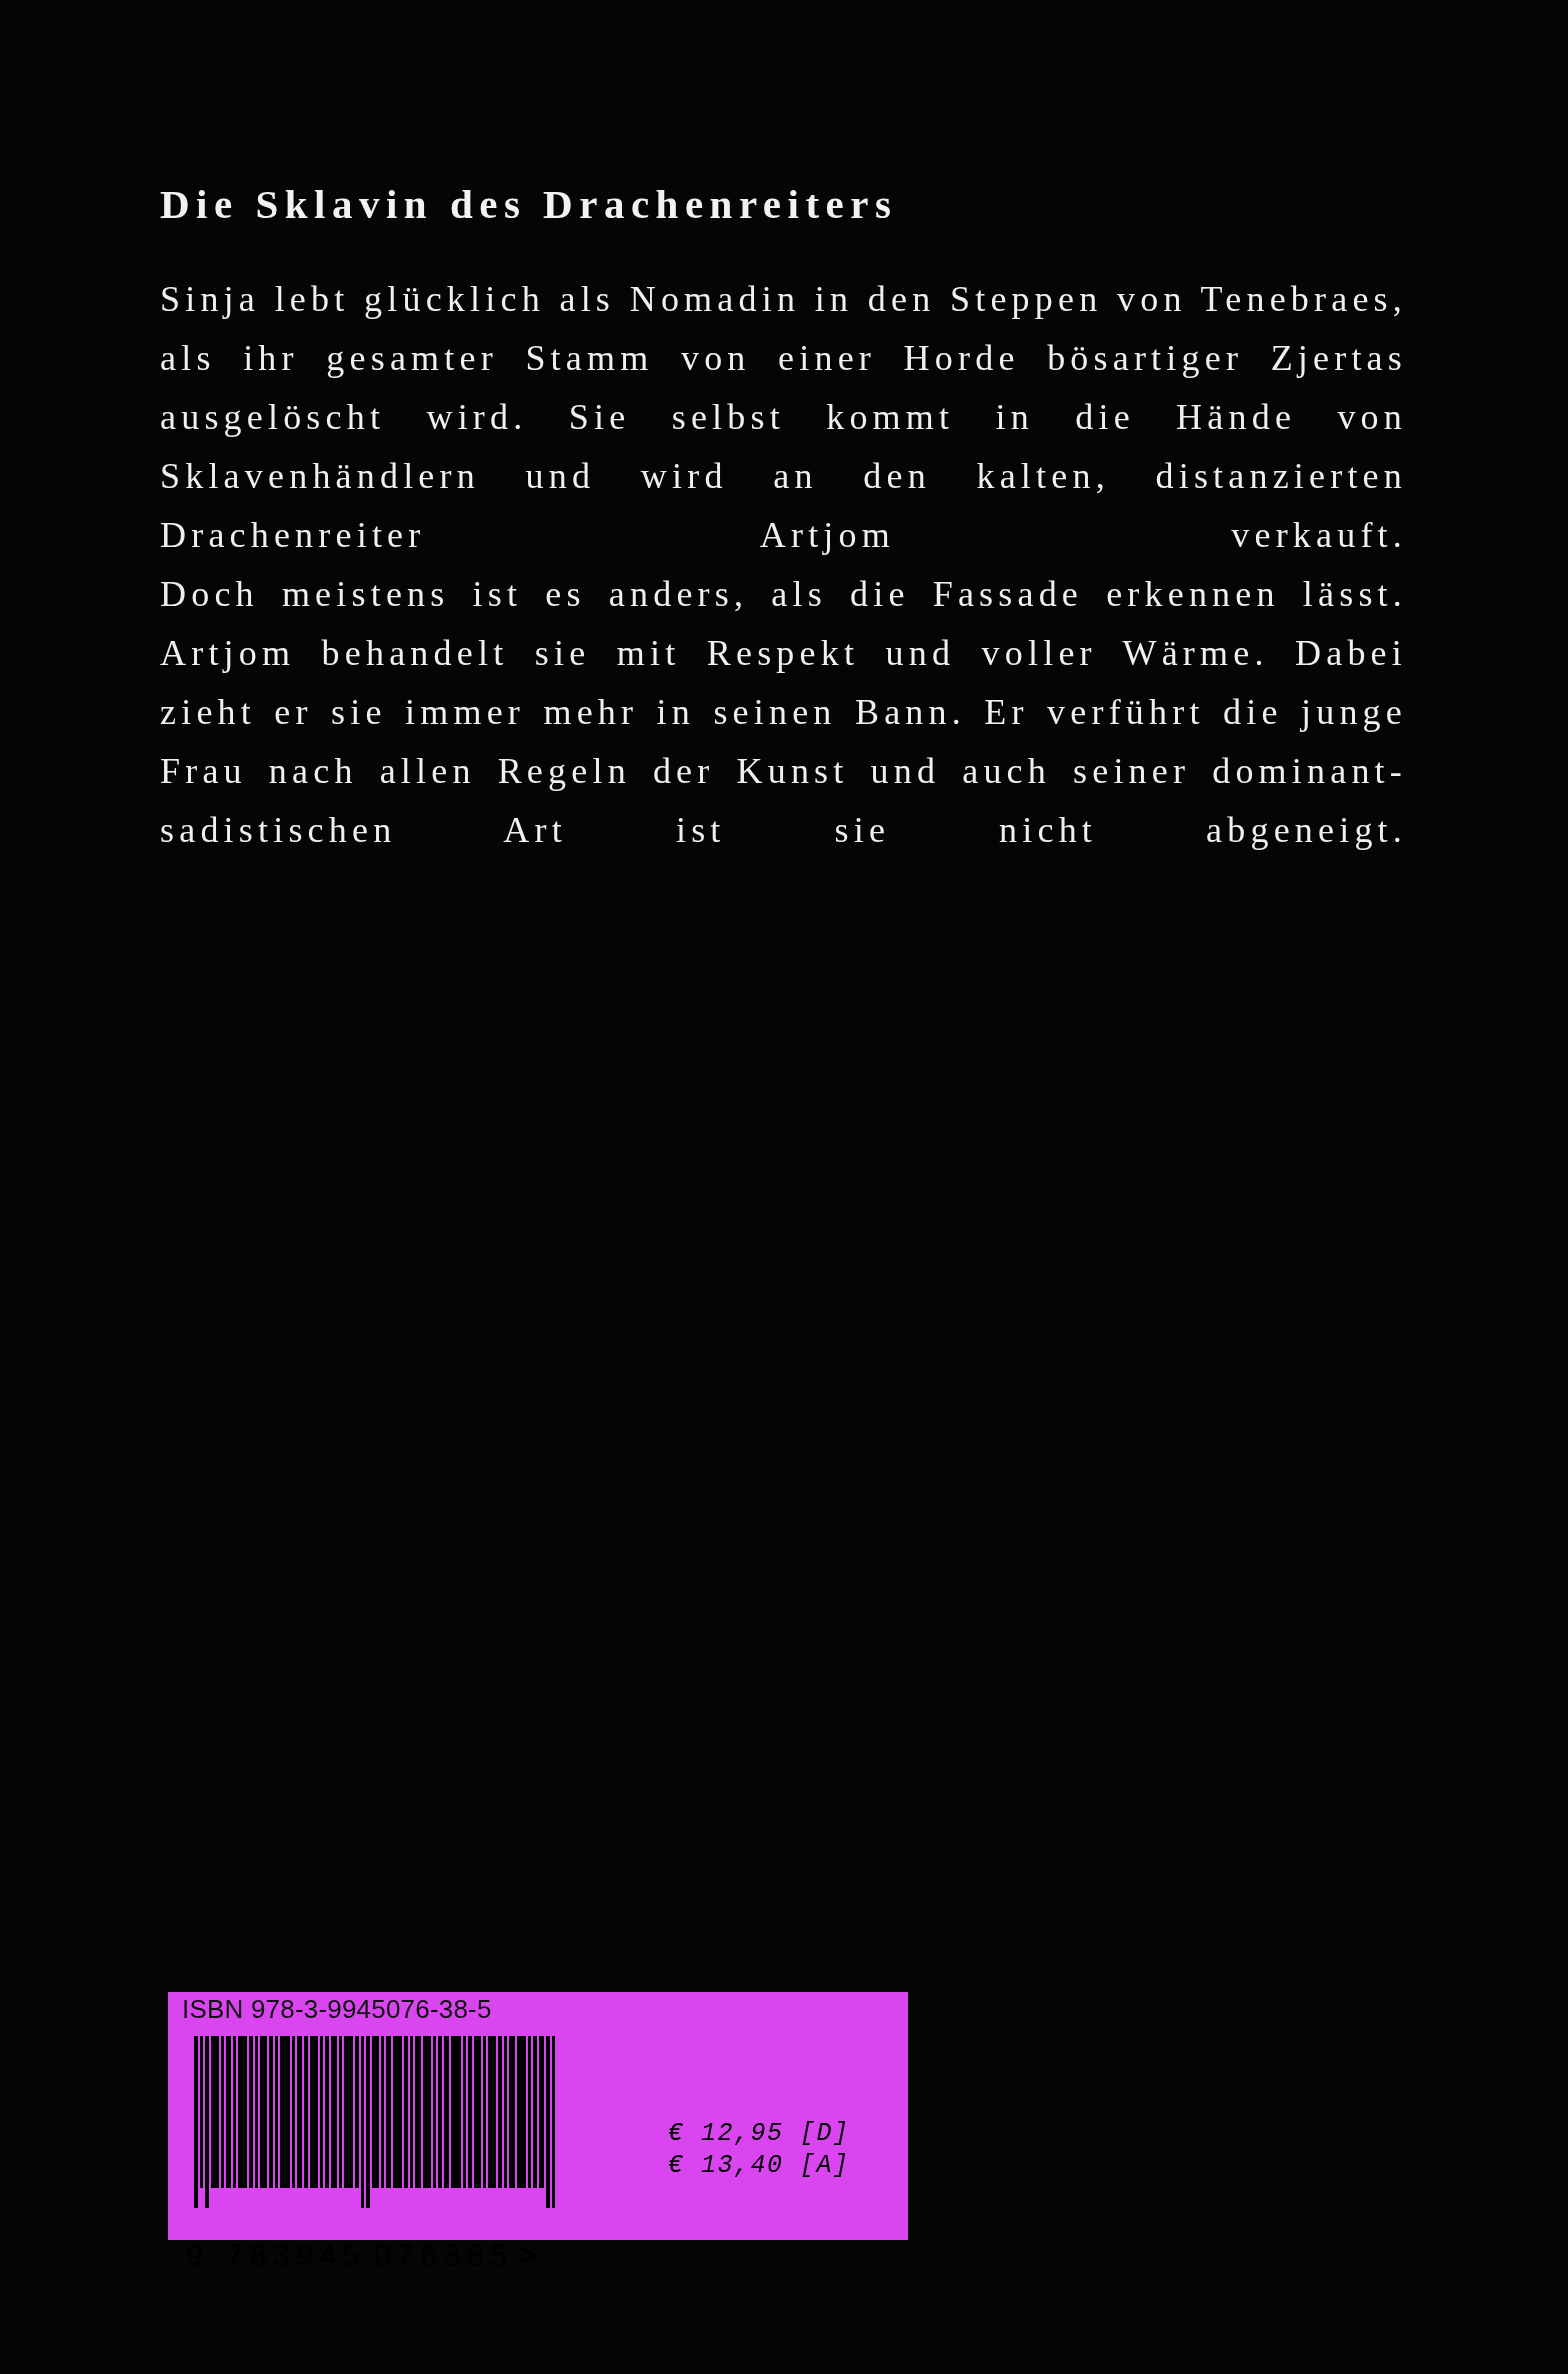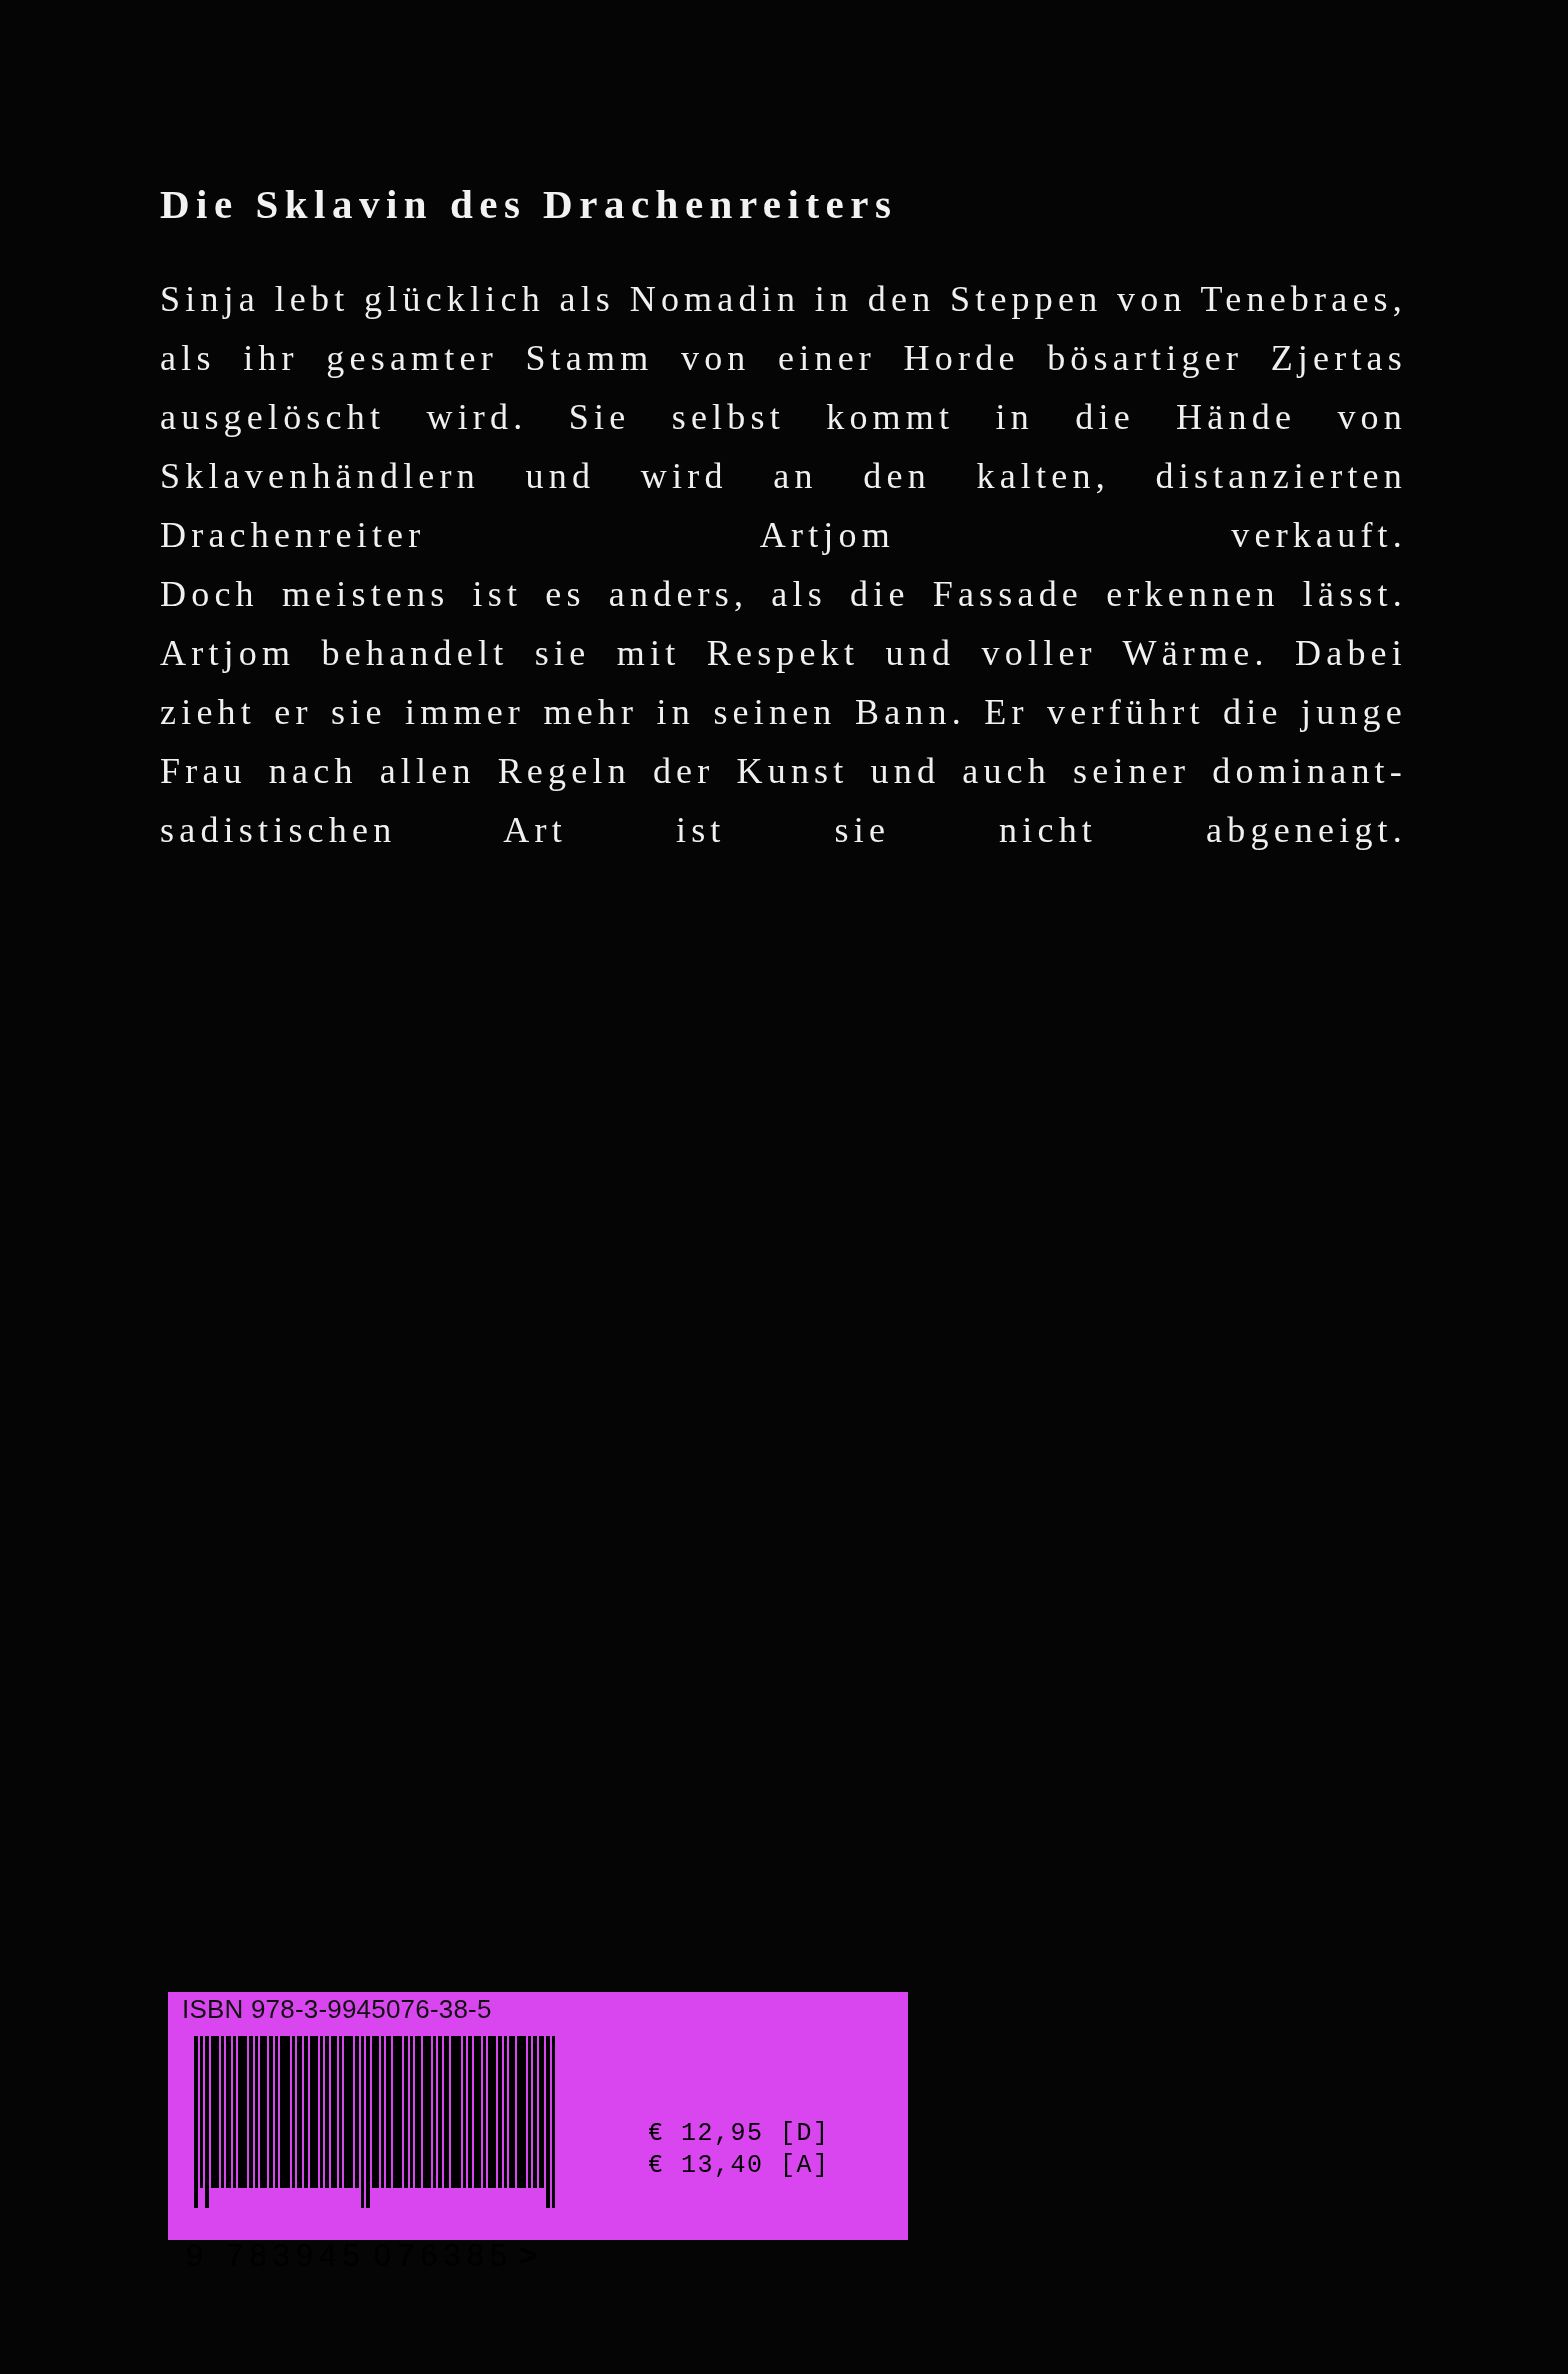--- a/index.html
+++ b/index.html
@@ -111,28 +111,29 @@
     display: flex;
     align-items: baseline;
   }
   .barcode-digits .lead { margin-right: 22px; }
   .barcode-digits .grp1 { letter-spacing: 6px; margin-right: 8px; }
   .barcode-digits .grp2 { letter-spacing: 6px; margin-top: 48px; }
   .barcode-digits .caret { margin-left: 6px; font-weight: bold; }
 
   .prices {
     position: absolute;
-    left: 480px;
+    left: 500px;
     top: 126px;
     font-family: "Liberation Mono", monospace;
     font-size: 25px;
     line-height: 32px;
     color: #000;
     letter-spacing: 1.5px;
     white-space: pre;
+    font-style: italic;
   }
 </style>
 </head>
 <body>
 
 <div class="page">
 
   <div class="content">
     <h1 class="book-title">Die Sklavin des Drachenreiters</h1>
 

